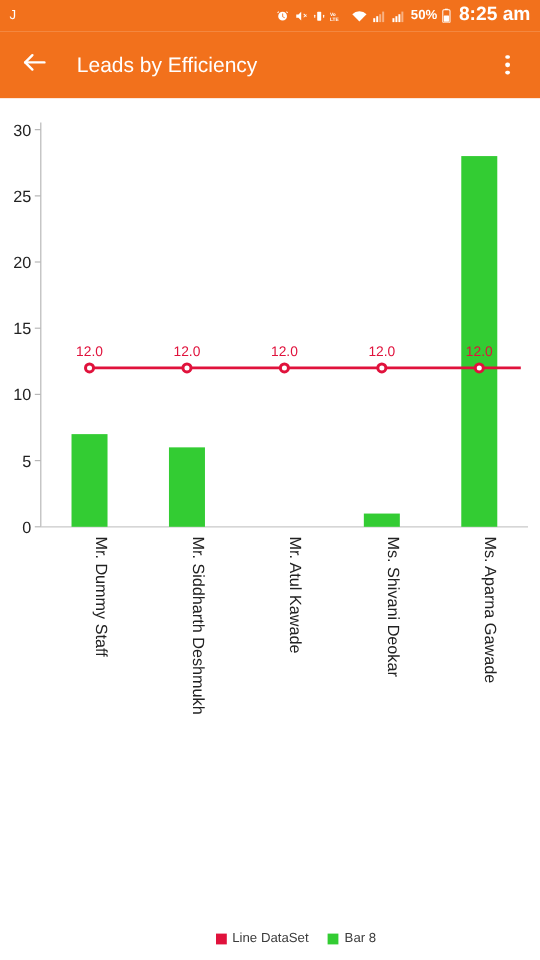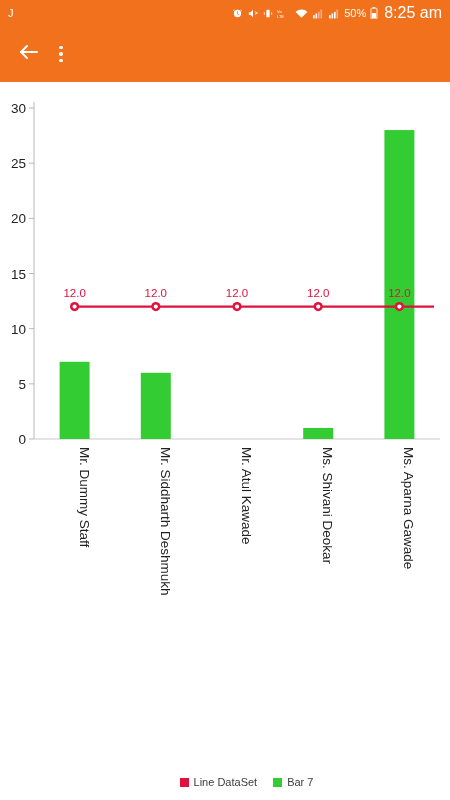--- a/index.html
+++ b/index.html
@@ -13,21 +13,21 @@
   .status-bar {
     height: 26px;
     background: #f2711c;
     color: #ffffff;
     display: flex;
     align-items: center;
     padding: 0 8px;
     font-size: 11px;
   }
   .status-left { display: flex; align-items: center; gap: 8px; flex: 1; }
-  .status-right { display: flex; align-items: center; gap: 4px; font-size: 11px; }
+  .status-right { display: flex; align-items: center; gap: 4px; font-size: 11px; font-weight: bold; }
   .sb-icon { font-size: 11px; line-height: 1; display: inline-block; }
   .sb-icon svg { display: block; }
   .battery-pct { font-size: 11px; letter-spacing: 0; }
   .clock { font-size: 16px; margin-left: 2px; }
 
   
   .app-bar {
     height: 56px;
     background: #f2711c;
     display: flex;
@@ -148,20 +148,21 @@
 
 <div class="app-bar">
   <div class="back-btn">
     <span>
       <svg width="24" height="24" viewBox="0 0 24 24" fill="none" stroke="#ffffff" stroke-width="2" stroke-linecap="round" stroke-linejoin="round">
           <line x1="20" y1="12" x2="4" y2="12"></line>
           <polyline points="10,6 4,12 10,18"></polyline>
         </svg>
     </span>
   </div>
+  <div class="app-title">Leads by Efficiency</div>
   <div class="overflow-btn">
     <i></i>
     <i></i>
     <i></i>
   </div>
 </div>
 
 <div class="chart-wrap">
   <svg class="chart-svg" id="chart-svg" width="450" height="718">
       <line x1="34" y1="20" x2="34" y2="357" stroke="#b8b8b8" stroke-width="1"></line>
@@ -207,16 +208,16 @@
       <text x="0" y="0" font-size="13.5" fill="#222" font-family="&quot;Liberation Sans&quot;, sans-serif" transform="translate(404.40000000000003,365) rotate(90)">Ms. Aparna Gawade</text>
     </svg>
 
   <div class="legend">
     <div class="legend-item">
       <span class="legend-swatch" style="background:#e0123c"></span>
       <span>Line DataSet</span>
     </div>
     <div class="legend-item">
       <span class="legend-swatch" style="background:#33cc33"></span>
-      <span>Bar 7</span>
+      <span>Bar 8</span>
     </div>
   </div>
 </div>
 
 </body></html>

